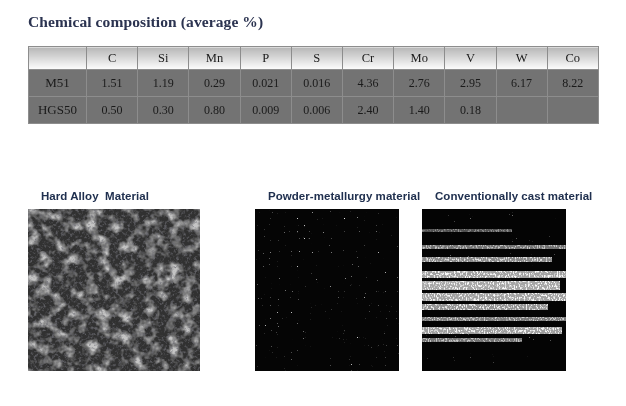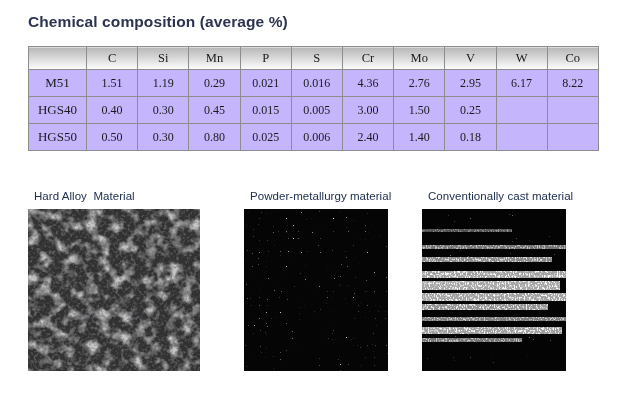--- a/index.html
+++ b/index.html
@@ -13,21 +13,21 @@
     position: relative;
     font-family: "Liberation Sans", sans-serif;
     overflow: hidden;
   }
 
   
   #page-title {
     position: absolute;
     left: 28px;
     top: 13px;
-    font-family: Liberation Sans, sans-serif;
+    font-family: Liberation Serif, serif;
     font-weight: bold;
     font-size: 15.5px;
     letter-spacing: 0.1px;
     color: #2b3350;
     white-space: pre;
   }
 
   
   #composition-table {
     position: absolute;
@@ -48,51 +48,51 @@
     padding: 0;
     font-weight: normal;
   }
   #composition-table thead th {
     height: 22px;
     background: linear-gradient(to bottom, #b7b7b7 0%, #cfcfcf 35%, #eaeaea 72%, #fdfdfd 100%);
     font-size: 12.5px;
   }
   #composition-table tbody td {
     height: 26px;
-    background: #c4b5fd;
+    background: #737373;
     font-size: 12px;
   }
   #composition-table .rowhead {
     font-size: 13px;
   }
   .col-label { width: 58px; }
   .col-data  { width: 51.2px; }
 
   
   .figure {
     position: absolute;
     top: 190px;
   }
   .figure-caption {
     font-family: "Liberation Sans", sans-serif;
-    font-weight: normal;
+    font-weight: bold;
     font-size: 11.5px;
     color: #20304f;
     white-space: pre;
-    margin: 0 0 7px 6px;
+    margin: 0 0 7px 13px;
     letter-spacing: 0.05px;
   }
   .micrograph {
     width: 144px;
     height: 162px;
     display: block;
     border: 0;
   }
   #figure-hard-alloy   { left: 28px; }
-  #figure-powder-met   { left: 224px; padding-left: 20px; }
+  #figure-powder-met   { left: 235px; padding-left: 20px; }
   #figure-cast         { left: 422px; }
   #figure-hard-alloy .micrograph { width: 172px; }
   #figure-powder-met .micrograph { width: 144px; }
   #figure-cast .micrograph { width: 144px; }
 </style>
 </head>
 <body>
 
 <div id="page-title">Chemical composition (average %)</div>
 
@@ -133,38 +133,25 @@
       <td>0.29</td>
       <td>0.021</td>
       <td>0.016</td>
       <td>4.36</td>
       <td>2.76</td>
       <td>2.95</td>
       <td>6.17</td>
       <td>8.22</td>
     </tr>
     <tr>
-      <td class="rowhead">HGS40</td>
-      <td>0.40</td>
-      <td>0.30</td>
-      <td>0.45</td>
-      <td>0.015</td>
-      <td>0.005</td>
-      <td>3.00</td>
-      <td>1.50</td>
-      <td>0.25</td>
-      <td></td>
-      <td></td>
-    </tr>
-    <tr>
       <td class="rowhead">HGS50</td>
       <td>0.50</td>
       <td>0.30</td>
       <td>0.80</td>
-      <td>0.025</td>
+      <td>0.009</td>
       <td>0.006</td>
       <td>2.40</td>
       <td>1.40</td>
       <td>0.18</td>
       <td></td>
       <td></td>
     </tr>
   </tbody>
 </table>
 

